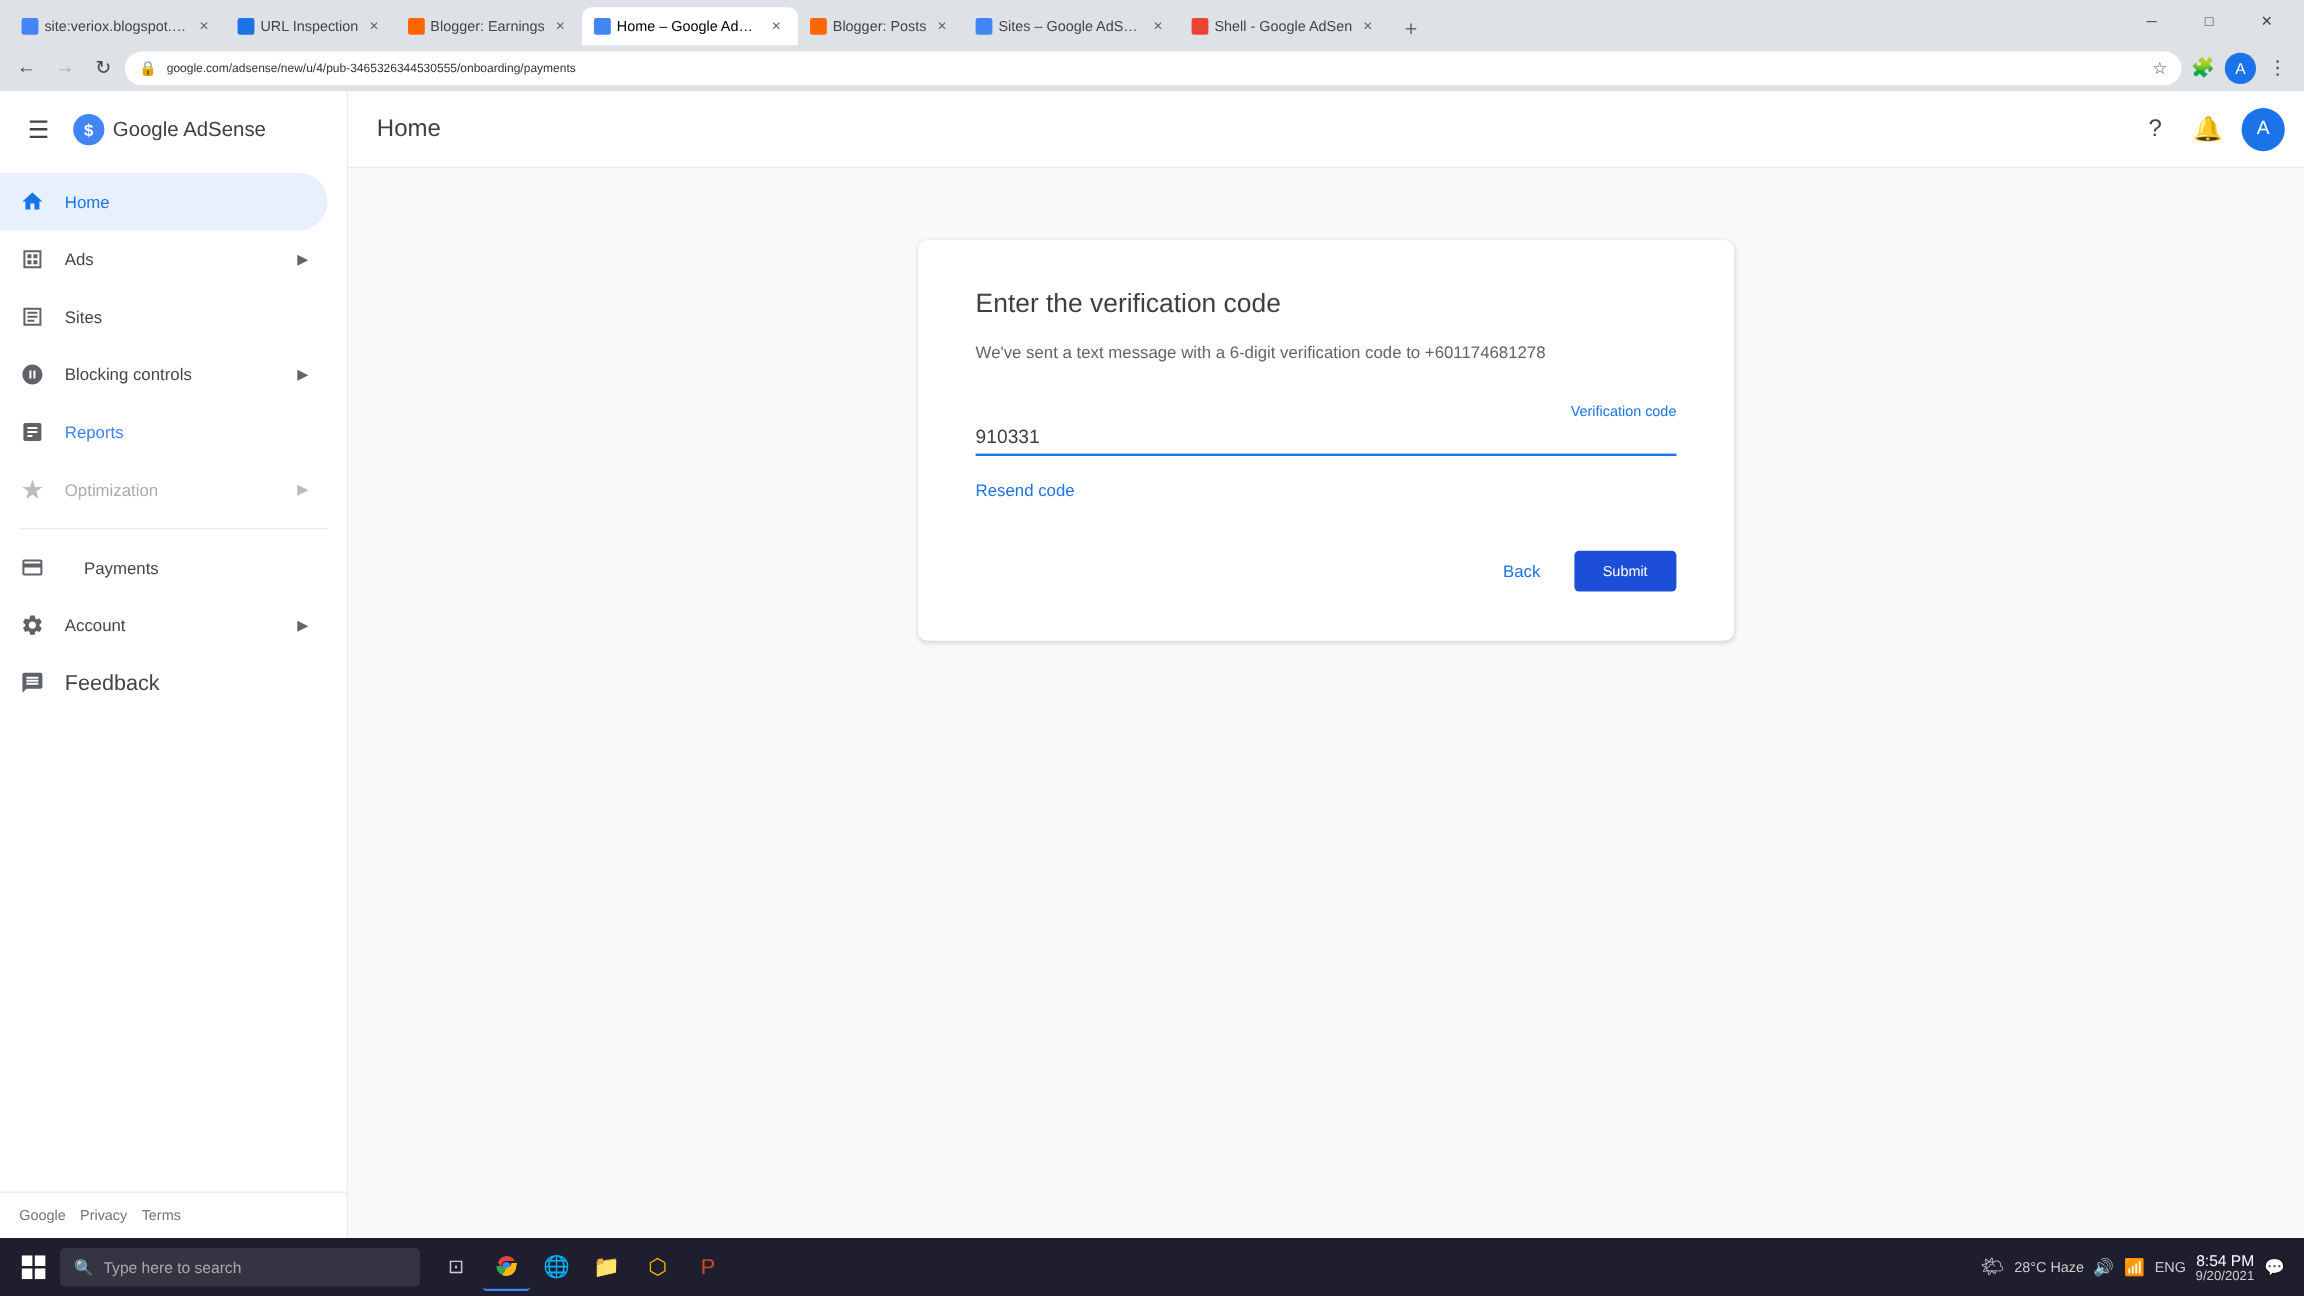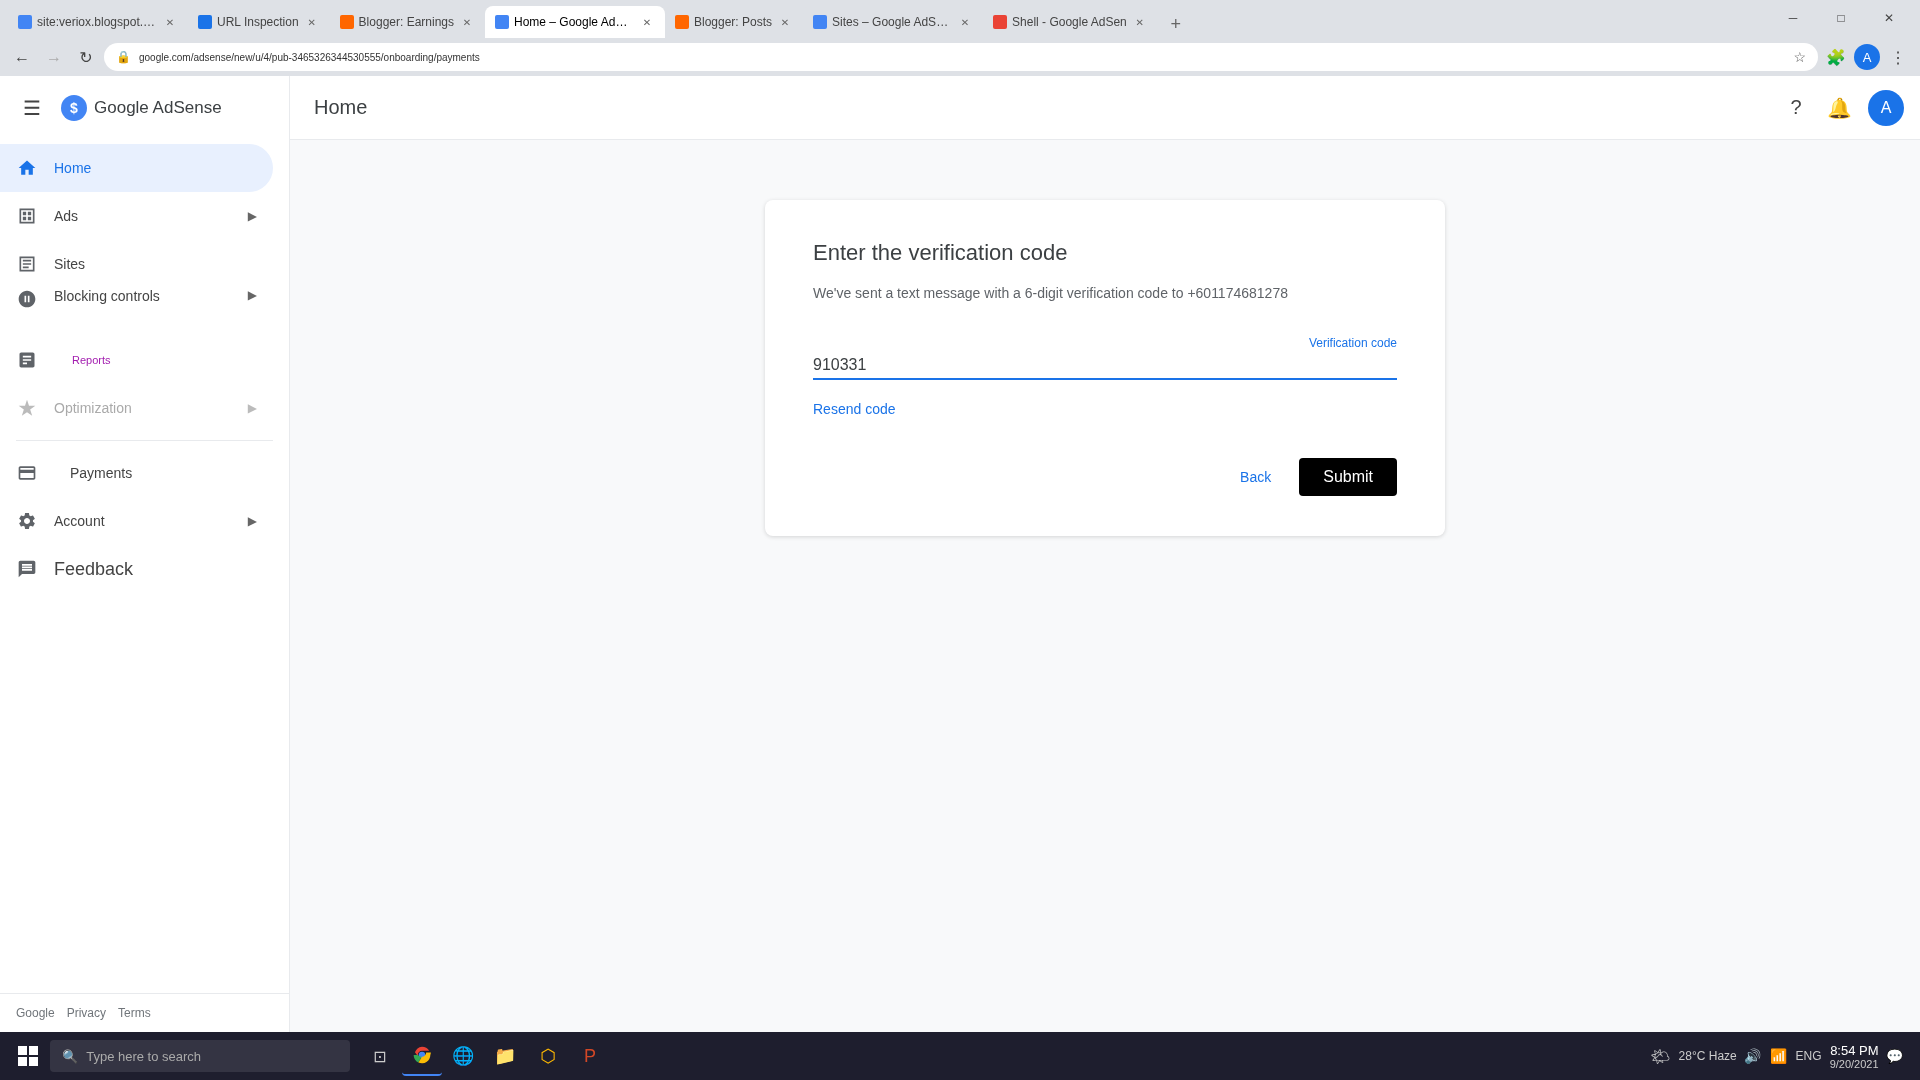--- a/index.html
+++ b/index.html
@@ -117,31 +117,31 @@
 
       <div style="display:flex; align-items:center; height:48px; padding:0 16px; cursor:pointer; border-radius:0 24px 24px 0; margin-right:16px; gap:16px; color:#444; font-size:14px;">
         <span style="width:22px; height:22px; display:flex; align-items:center; justify-content:center;">
           <svg width="20" height="20" viewBox="0 0 24 24" fill="#5f6368">
               <path d="M3 3h18v18H3V3zm2 2v14h14V5H5zm2 2h10v2H7V7zm0 4h10v2H7v-2zm0 4h7v2H7v-2z"></path>
             </svg>
         </span>
         <span>Sites</span>
       </div>
 
-      <div style="display:flex; height:48px; padding:0 16px; cursor:pointer; border-radius:0 24px 24px 0; margin-right:16px; gap:16px; color:#444; font-size:14px;">
+      <div style="display:flex; align-items:center; height:48px; padding:0 16px; cursor:pointer; border-radius:0 24px 24px 0; margin-right:16px; gap:16px; color:#444; font-size:14px;">
         <span style="width:22px; height:22px; display:flex; align-items:center; justify-content:center;">
           <svg width="20" height="20" viewBox="0 0 24 24" fill="#5f6368">
               <path d="M12 2C6.48 2 2 6.48 2 12s4.48 10 10 10 10-4.48 10-10S17.52 2 12 2zm-1 14H9V8h2v8zm4 0h-2V8h2v8z"></path>
             </svg>
         </span>
         <span>Blocking controls</span>
         <span style="margin-left:auto; font-size:12px; color:#666;">▶</span>
       </div>
 
-      <div style="display:flex; align-items:center; height:48px; padding:0 16px; cursor:pointer; border-radius:0 24px 24px 0; margin-right:16px; gap:34px; color:#a21caf; font-size:11px;">
+      <div style="display:flex; align-items:center; height:48px; padding:0 16px; cursor:pointer; border-radius:0 24px 24px 0; margin-right:16px; gap:16px; color:#3b82f6; font-size:14px;">
         <span style="width:22px; height:22px; display:flex; align-items:center; justify-content:center;">
           <svg width="20" height="20" viewBox="0 0 24 24" fill="#5f6368">
               <path d="M19 3H5c-1.1 0-2 .9-2 2v14c0 1.1.9 2 2 2h14c1.1 0 2-.9 2-2V5c0-1.1-.9-2-2-2zm-7 14H7v-2h5v2zm5-4H7v-2h10v2zm0-4H7V7h10v2z"></path>
             </svg>
         </span>
         <span>Reports</span>
       </div>
 
       <div style="display:flex; align-items:center; height:48px; padding:0 16px; cursor:pointer; border-radius:0 24px 24px 0; margin-right:16px; gap:16px; color:#aaa; font-size:14px;">
         <span style="width:22px; height:22px; display:flex; align-items:center; justify-content:center;">
@@ -213,21 +213,21 @@
             <input type="text" style="width: 100%; border: none; outline: none; font-size: 16px; color: rgb(60, 64, 67); padding: 4px 0px; background: transparent; font-family: inherit;" value="910331">
           </div>
         </div>
 
         <div>
           <a href="#" style="color:#1a73e8; font-size:14px; text-decoration:none; cursor:pointer;">Resend code</a>
         </div>
 
         <div style="display:flex; justify-content:flex-end; gap:12px; margin-top:40px; align-items:center;">
           <button style="font-size:14px; color:#1a73e8; background:none; border:none; cursor:pointer; padding:10px 16px; border-radius:4px; font-weight:500; font-family:inherit;">Back</button>
-          <button style="font-size:16px; color:#fff; background:#000000; border:none; cursor:pointer; padding:10px 24px; border-radius:4px; font-weight:500; font-family:inherit;">Submit</button>
+          <button style="font-size:12px; color:#fff; background:#1d4ed8; border:none; cursor:pointer; padding:10px 24px; border-radius:4px; font-weight:500; font-family:inherit;">Submit</button>
         </div>
       </div>
     </div>
   </div>
 </div>
 
 <div style="position:fixed; bottom:0; left:0; width:1920px; height:48px; background:#1e1e2e; display:flex; align-items:center; padding:0 8px; gap:2px; z-index:100;">
   <div style="width:40px; height:40px; display:flex; align-items:center; justify-content:center; cursor:pointer; border-radius:4px;">
     <svg width="20" height="20" viewBox="0 0 20 20" fill="white">
         <path d="M0 0h9v9H0V0zm11 0h9v9h-9V0zm0 11h9v9h-9v-9zM0 11h9v9H0v-9z"></path>

